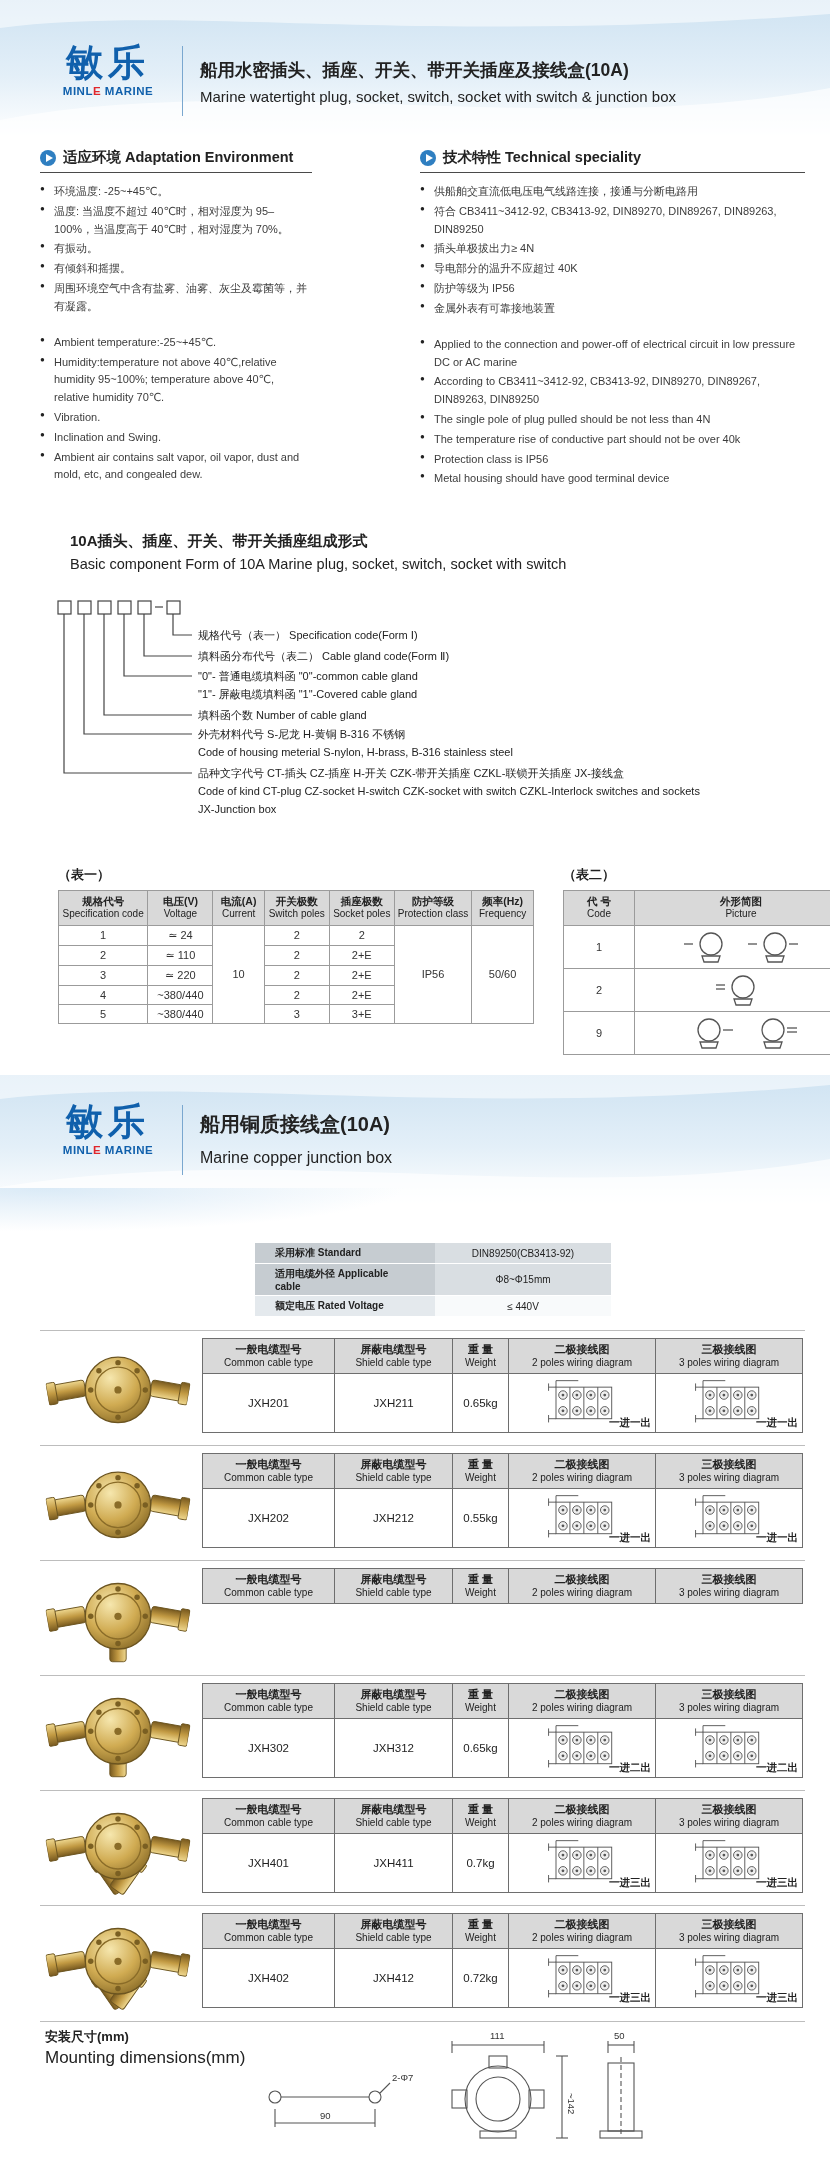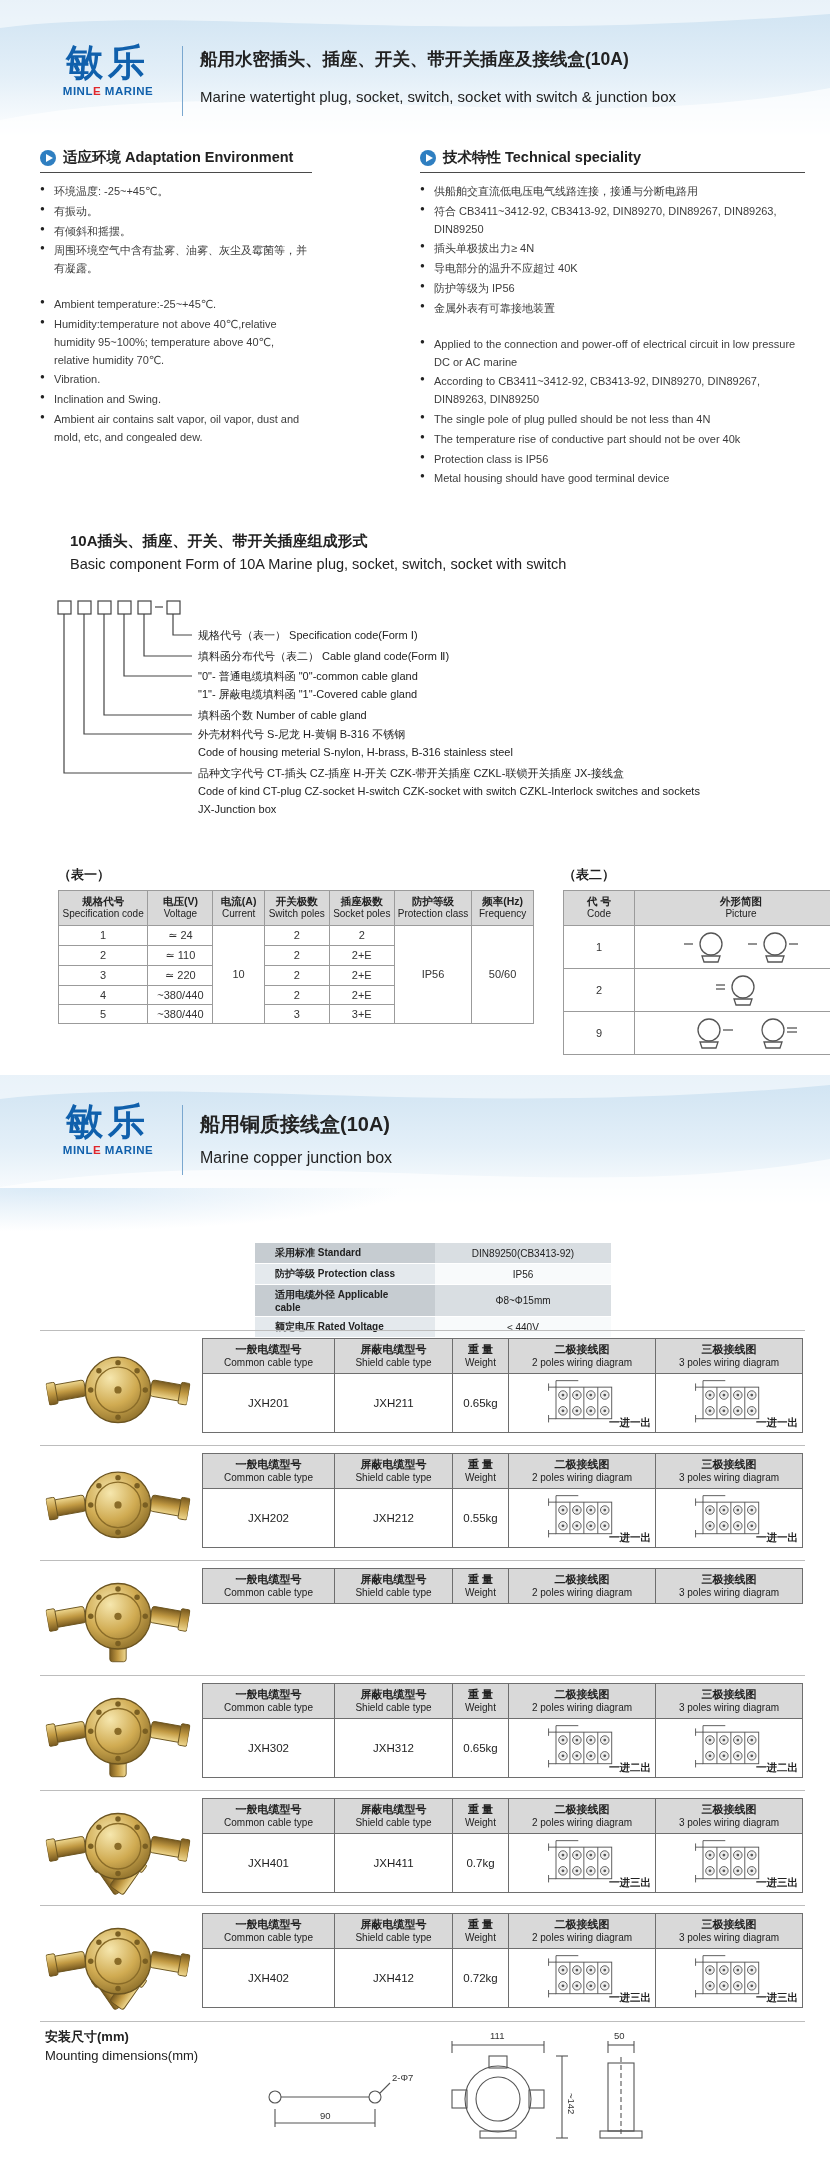--- a/index.html
+++ b/index.html
@@ -55,21 +55,21 @@
   .pimg{position:absolute;left:2px;top:6px;width:152px;height:103px;display:flex;align-items:center;justify-content:center;}
   table.ptab{position:absolute;left:162px;top:7px;border-collapse:collapse;width:600px;table-layout:fixed;}
   table.ptab col.c1{width:132px}table.ptab col.c2{width:118px}table.ptab col.c3{width:56px}
   table.ptab col.c4{width:147px}table.ptab col.c5{width:147px}
   table.ptab th{background:#d9d9d9;border:1px solid #6e6e6e;font-size:11px;font-weight:700;line-height:1.25;padding:4px 2px;color:#222;}
   table.ptab th .en{display:block;font-weight:400;font-size:10px;}
   table.ptab td{border:1px solid #6e6e6e;text-align:center;font-size:11.5px;height:56px;position:relative;color:#222;background:#fff;}
   .cap{position:absolute;right:4px;bottom:2px;font-size:10.5px;font-weight:700;color:#222;margin-left:48px;}
   
   .mnt-cn{position:absolute;left:45px;top:2028px;font-size:13px;font-weight:700;color:#222;}
-  .mnt-en{position:absolute;left:45px;top:2048px;font-size:13px;color:#222;}
+  .mnt-en{position:absolute;left:45px;top:2048px;font-size:17px;color:#222;}
   .mnt{position:absolute;left:240px;top:2025px;width:570px;height:130px;}
   svg text{font-family:"Liberation Sans","DejaVu Sans",sans-serif;}
 </style>
 </head>
 <body>
 
 <svg width="0" height="0" style="position:absolute" aria-hidden="true">
   <defs>
     <radialGradient id="gR" cx="38%" cy="32%" r="75%">
       <stop offset="0%" stop-color="#f6e7ae"></stop>
@@ -154,31 +154,32 @@
   <div class="band" style="top:0;height:138px;">
     <svg class="wave" viewBox="0 0 830 138" preserveAspectRatio="none">
       <path d="M0,28 C180,4 420,46 830,14 L830,0 L0,0 Z" fill="rgba(255,255,255,0.55)"></path>
       <path d="M0,120 C260,70 560,140 830,88 L830,138 L0,138 Z" fill="rgba(255,255,255,0.65)"></path>
     </svg>
     <div class="logo" style="left:48px;top:44px;">
       <div class="cn">敏乐</div>
       <div class="en"><span>MINL</span><span class="accent">E</span><span> MARINE</span></div>
     </div>
     <div class="vdiv" style="left:182px;top:46px;height:70px;"></div>
-    <div class="h1cn" style="left:200px;top:47px;">船用水密插头、插座、开关、带开关插座及接线盒(10A)</div>
+    <div class="h1cn" style="left:200px;top:58px;">船用水密插头、插座、开关、带开关插座及接线盒(10A)</div>
     <div class="h1en" style="left:200px;top:88px;">Marine watertight plug, socket, switch, socket with switch &amp; junction box</div>
   </div>
 
   <div class="sec" style="left:40px;top:148px;width:272px;">
     <div class="sec-head">
       <span class="play"></span>
       <span class="sec-title">适应环境 Adaptation Environment</span>
     </div>
     <ul class="blist">
       <li>环境温度: -25~+45℃。</li>
+      <li>温度: 当温度不超过 40℃时，相对湿度为 95–100%，当温度高于 40℃时，相对湿度为 70%。</li>
       <li>有振动。</li>
       <li>有倾斜和摇摆。</li>
       <li>周围环境空气中含有盐雾、油雾、灰尘及霉菌等，并有凝露。</li>
     </ul>
     <ul class="blist gap">
       <li>Ambient temperature:-25~+45℃.</li>
       <li>Humidity:temperature not above 40℃,relative humidity 95~100%; temperature above 40℃, relative humidity 70℃.</li>
       <li>Vibration.</li>
       <li>Inclination and Swing.</li>
       <li>Ambient air contains salt vapor, oil vapor, dust and mold, etc, and congealed dew.</li>
@@ -357,24 +358,20 @@
     <div class="h2en" style="left:200px;top:66px;">Marine copper junction box</div>
   </div>
   <div class="swash"></div>
 
   <table class="std">
     <tbody>
         <tr class="g">
           <td class="lab">采用标准 Standard</td>
           <td class="val">DIN89250(CB3413-92)</td>
         </tr>
-    <tr class="w">
-          <td class="lab">防护等级 Protection class</td>
-          <td class="val">IP56</td>
-        </tr>
     <tr class="g">
           <td class="lab">适用电缆外径 Applicable cable</td>
           <td class="val">Φ8~Φ15mm</td>
         </tr>
     <tr class="w">
           <td class="lab">额定电压 Rated Voltage</td>
           <td class="val">≤ 440V</td>
         </tr>
   </tbody>
     </table>

